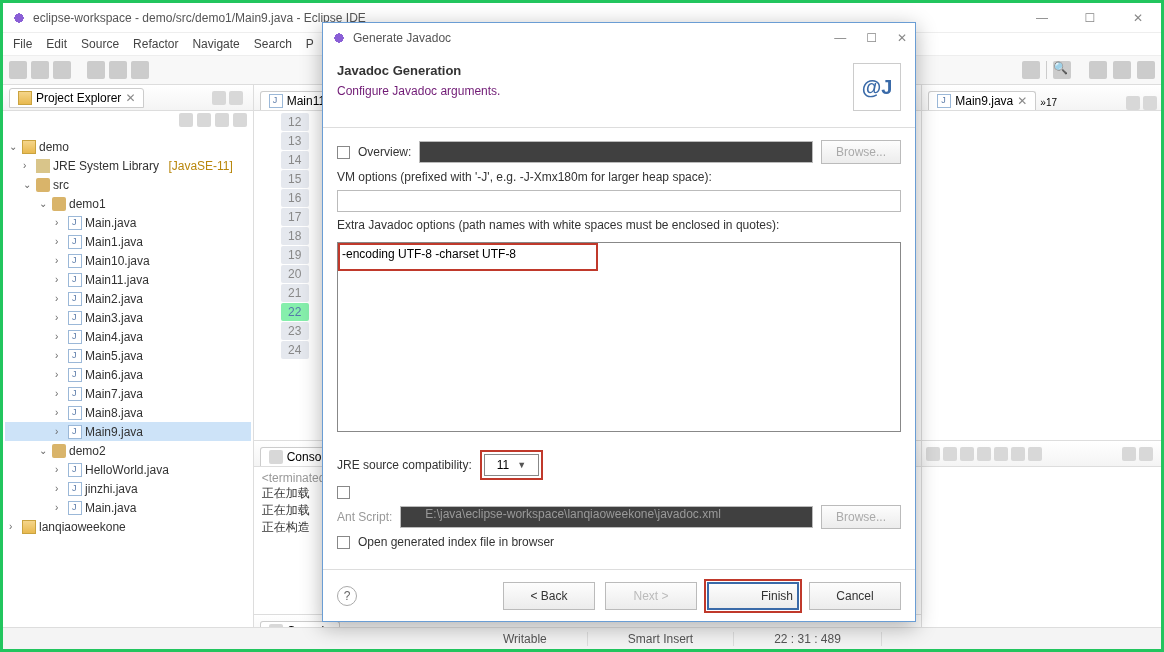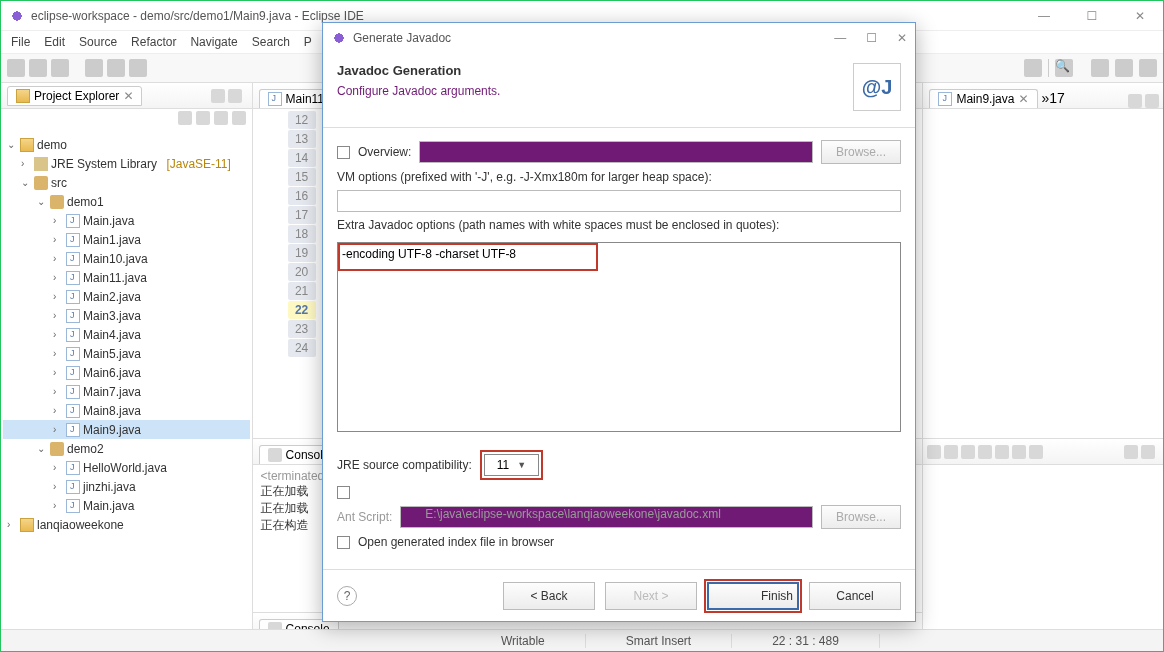--- a/index.html
+++ b/index.html
@@ -1,19 +1,19 @@
 <!DOCTYPE html>
 <html><head>
 <meta charset="utf-8">
 <style>
 * { box-sizing: border-box; margin: 0; padding: 0; font-family: "Segoe UI", Tahoma, sans-serif; font-size: 12px; }
 body { background: #f0f0f0; width: 1164px; height: 652px; overflow: hidden; position: relative; }
 
 
-.main-window { position: absolute; top: 0; left: 0; width: 1164px; height: 652px; background: #fff; border: 1px solid #22c55e; }
+.main-window { position: absolute; top: 0; left: 0; width: 1164px; height: 652px; background: #fff; border: 3px solid #22c55e; }
 .titlebar { height: 30px; background: #fff; display: flex; align-items: center; padding: 0 8px; border-bottom: 1px solid #eee; }
 .titlebar .icon { width: 16px; height: 16px; background: radial-gradient(circle,#8a5fd6 40%,#fff 41%); border-radius: 50%; margin-right: 6px; }
 .titlebar .title { color: #555; flex: 1; }
 .winbtns { display: flex; gap: 18px; }
 .winbtn { width: 30px; text-align: center; color: #888; cursor: default; }
 
 .menubar { height: 22px; display: flex; gap: 14px; padding: 0 10px; align-items: center; color: #444; }
 .menuitem { cursor: default; }
 
 .toolbar { height: 30px; background: #f8f8f8; border-top: 1px solid #eee; border-bottom: 1px solid #ddd; display: flex; align-items: center; padding: 0 6px; gap: 4px; position: relative; }
@@ -39,23 +39,23 @@
 .ficon.pkg { background:#d9b46a; border-radius:2px; }
 .ficon.java { background:#fff; border:1px solid #9bb8d8; position:relative; }
 .ficon.java::after { content:"J"; position:absolute; font-size:9px; color:#5a7aa8; left:3px; top:0; }
 .selected-row { background:#cde3f8; }
 .lib-suffix { color:#b8860b; }
 
 
 .editor-area { width: 672px; border-right: 1px solid #ddd; position: relative; }
 .editor-tabs { height: 26px; background: linear-gradient(#fff,#f4f4f4); border-bottom:1px solid #ddd; display:flex; align-items:flex-end; padding-left:6px; gap:4px;}
 .editor-tab { background:#fff; border:1px solid #ccc; border-bottom:none; border-radius:3px 3px 0 0; padding:2px 8px; font-size:12px; display:flex; gap:4px; align-items:center;}
-.gutter { position:absolute; left:24px; top:28px;padding-left:11px; }
+.gutter { position:absolute; left:16px; top:28px;padding-left:11px; }
 .gutter .ln { height:18px; width:28px; background:#e5e8ee; color:#888; text-align:center; font-size:12px; display:flex; align-items:center; justify-content:center; border-radius:2px; margin-bottom:1px; }
-.gutter .hl { background:#fef9c3; color:#5577aa; font-weight:bold; }
+.gutter .hl { background:#86efac; color:#5577aa; font-weight:normal; }
 .console-area { position:absolute; left:0; bottom:0; right:0; height:200px; border-top:1px solid #ddd; }
 .console-tabs { height:26px; background:linear-gradient(#fff,#f4f4f4); border-bottom:1px solid #ddd; display:flex; align-items:flex-end; padding:0 6px;}
 .console-body { padding:4px 8px; color:#333; font-family: "Microsoft YaHei", SimSun; font-size:13px; }
 .console-body .term { color:#999; font-size:12px; }
 
 
 .right-area { width: 240px; }
 
 
 .statusbar { position:absolute; bottom:0; left:0; right:0; height:22px; background:#f4f4f4; border-top:1px solid #ddd; display:flex; align-items:center; }
@@ -67,21 +67,21 @@
 .dlg-title .icon { width:16px; height:16px; background:radial-gradient(circle,#8a5fd6 40%,#fff 41%); border-radius:50%; margin-right:6px;}
 .dlg-winbtns { margin-left:auto; display:flex; gap:20px; }
 .dlg-header { padding:10px 14px 16px; display:flex; }
 .dlg-header-left h2 { font-size:13px; font-weight:bold; color:#333; margin-bottom:6px; }
 .dlg-header-left p { font-size:12px; color:#701a75; }
 .dlg-header-icon { margin-left:auto; width:48px; height:48px; background:#fff; border:1px solid #ccc; display:flex; align-items:center; justify-content:center; font-size:20px; color:#3a6aa8; font-weight:bold; }
 .dlg-body { flex:1; padding:6px 14px; border-top:1px solid #ddd; overflow:auto; }
 .form-row { display:flex; align-items:center; gap:8px; margin:6px 0; }
 .chk { width:13px; height:13px; border:1px solid #888; display:inline-block; }
 .txt { flex:1; height:22px; border:1px solid #bbb; background:#fff; padding:0 4px; }
-.txt.ro { background:#701a75; color:#888;padding-left:24px; }
+.txt.ro { background:#404040; color:#888;padding-left:24px; }
 .lbl { color:#333; }
 .btn { height:24px; padding:0 14px; border:1px solid #bbb; background:linear-gradient(#fdfdfd,#ececec); color:#444; }
 .btn.dis { color:#aaa; }
 .textarea-box { border:1px solid #888; min-height:190px; position:relative; padding:4px; margin-top:10px;}
 .red-box { position:absolute; border:2px solid #c0392b; }
 .red-box.extra { top:0; left:0; width:260px; height:28px; }
 .select { height:22px; border:1px solid #888; padding:0 12px; display:inline-flex; align-items:center; gap:8px; }
 .select .caret { font-size:9px; color:#555; }
 .red-sel-wrap { border:2px solid #c0392b; padding:2px; display:inline-block; }
 .dlg-footer { height:52px; border-top:1px solid #ddd; display:flex; align-items:center; padding:0 14px; gap:10px; }
@@ -307,21 +307,21 @@
       </div>
     </div>
 
     <div class="pane right-area">
       <div class="right-tabs">
         <div class="editor-tab">
             <span class="ficon java"></span>
             <span>Main9.java</span>
             <span style="color:#888">✕</span>
           </div>
-        <span style="padding:2px 4px;font-size:14px">»17</span>
+        <span style="padding:2px 4px;font-size:10px">»17</span>
         <div class="pane-toolbar">
           <span class="mini-ico"></span>
           <span class="mini-ico"></span>
         </div>
       </div>
       <div style="flex:1"></div>
       <div style="height:200px;border-top:1px solid #ddd">
         <div style="height:26px;display:flex;align-items:center;gap:3px;padding:0 4px;background:linear-gradient(#fff,#f4f4f4);border-bottom:1px solid #ddd">
           <span class="mini-ico"></span>
           <span class="mini-ico"></span>

